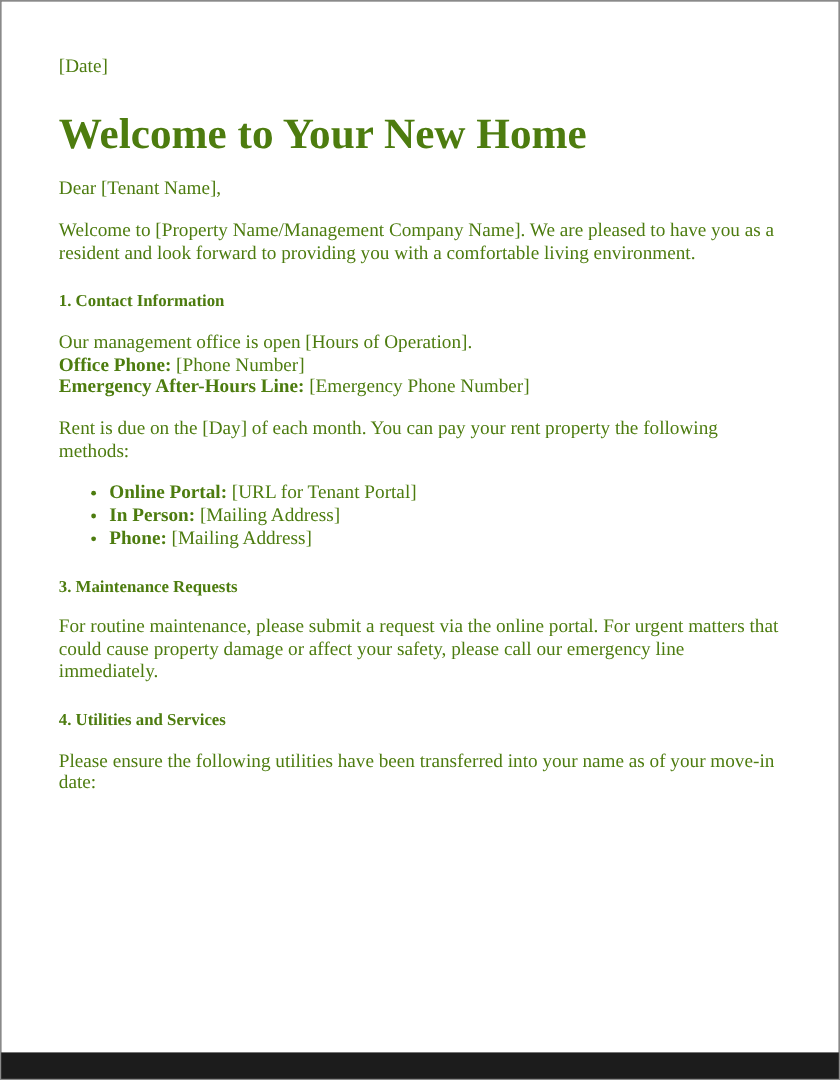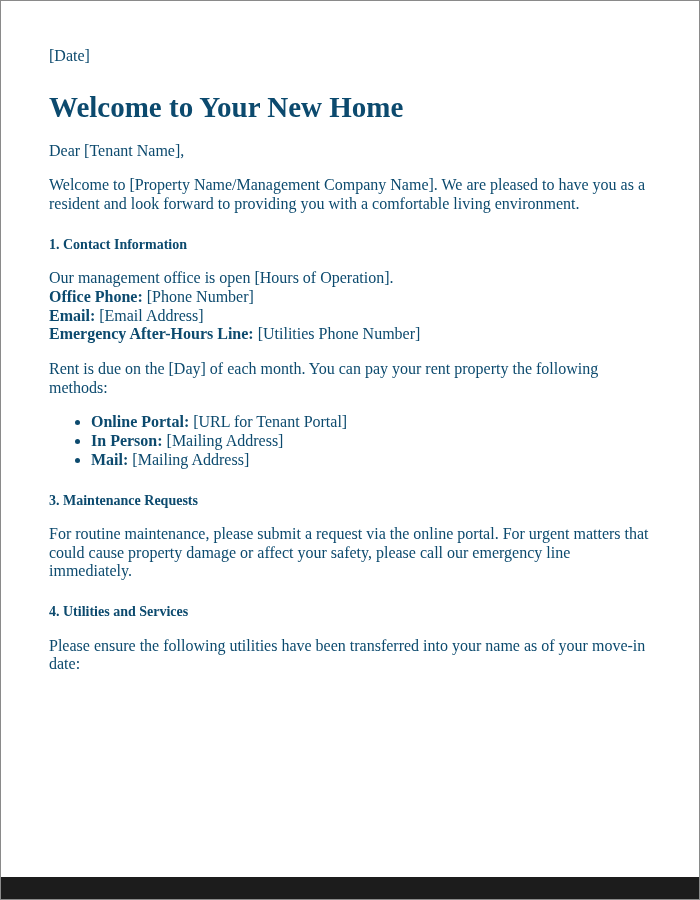--- a/index.html
+++ b/index.html
@@ -14,31 +14,31 @@
     width: 700px;
     height: 900px;
     background: #1c1c1c;
     border: 1px solid #8a8a8a;
     overflow: hidden;
   }
   .paper {
     width: 698px;
     height: 876px;
     background: #ffffff;
-    color: #0c4a6e;
+    color: #4d7c0f;
     padding: 46px 44px 0 48px;
     font-size: 16px;
     line-height: 1.17;
     overflow: hidden;
   }
   .para { margin: 0 0 16px 0; }
   .tight-block { margin: 0 0 16px 0; }
   .tight-block .line { margin: 0; }
   h1.letter-title {
-    font-size: 29px;
+    font-size: 36px;
     font-weight: 700;
     margin: 26px 0 18px 0;
     line-height: 1.1;
   }
   h3.section-heading {
     font-size: 14px;
     font-weight: 700;
     margin: 23px 0 17px 0;
     line-height: 1.1;
   }
@@ -63,31 +63,30 @@
 
     <p class="para">Dear [Tenant Name],</p>
 
     <p class="para">Welcome to [Property Name/Management Company Name]. We are pleased to have you as a resident and look forward to providing you with a comfortable living environment.</p>
 
     <h3 class="section-heading">1. Contact Information</h3>
 
     <div class="tight-block">
       <div class="line">Our management office is open [Hours of Operation].</div>
       <div class="line"><strong>Office Phone:</strong> <span>[Phone Number]</span></div>
-      <div class="line"><strong>Email:</strong> <span>[Email Address]</span></div>
-      <div class="line"><strong>Emergency After-Hours Line:</strong> <span>[Utilities Phone Number]</span></div>
+      <div class="line"><strong>Emergency After-Hours Line:</strong> <span>[Emergency Phone Number]</span></div>
     </div>
 
 
     <p class="para">Rent is due on the [Day] of each month. You can pay your rent property the following methods:</p>
 
     <ul class="bullet-list">
       <li><strong>Online Portal:</strong> <span>[URL for Tenant Portal]</span></li>
       <li><strong>In Person:</strong> <span>[Mailing Address]</span></li>
-      <li><strong>Mail:</strong> <span>[Mailing Address]</span></li>
+      <li><strong>Phone:</strong> <span>[Mailing Address]</span></li>
     </ul>
 
     <h3 class="section-heading">3. Maintenance Requests</h3>
 
     <p class="para">For routine maintenance, please submit a request via the online portal. For urgent matters that could cause property damage or affect your safety, please call our emergency line immediately.</p>
 
     <h3 class="section-heading">4. Utilities and Services</h3>
 
     <p class="para">Please ensure the following utilities have been transferred into your name as of your move-in date:</p>
 

